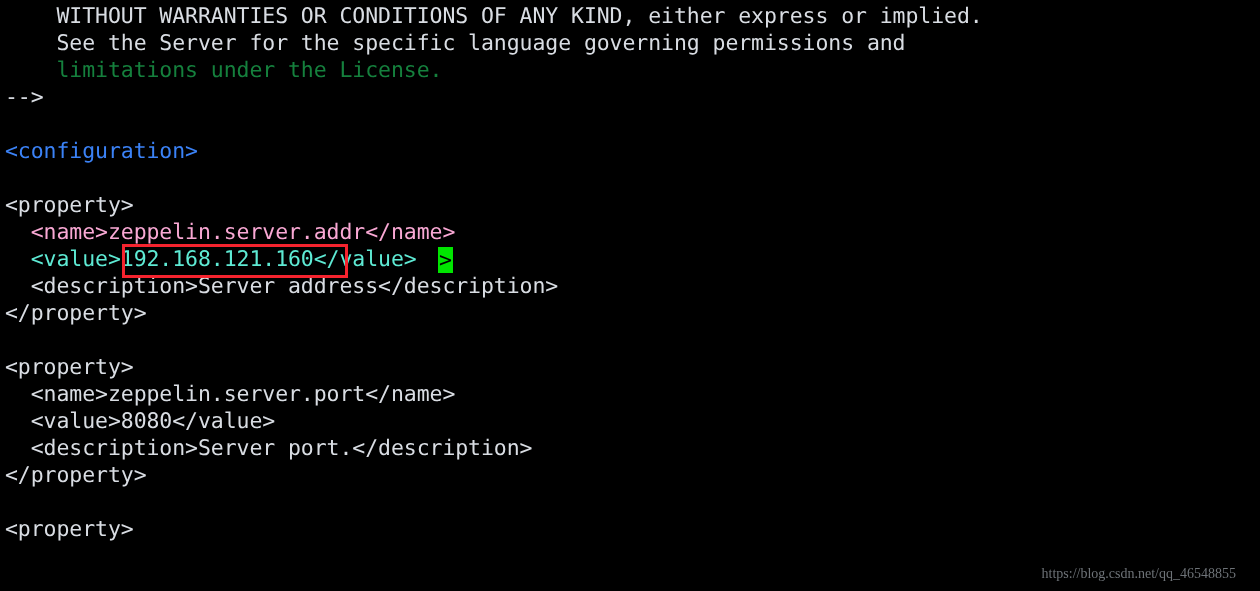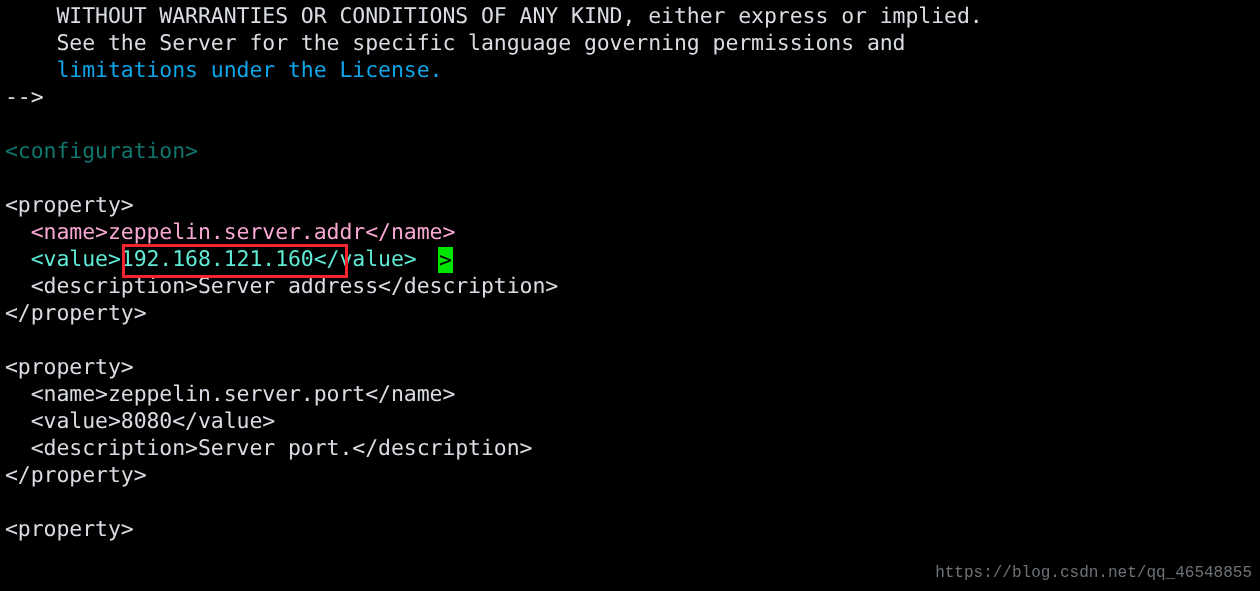--- a/index.html
+++ b/index.html
@@ -68,40 +68,40 @@
     height: 26px;
     line-height: 26px;
     text-align: center;
     font-family: "DejaVu Sans Mono", "Liberation Mono", monospace;
     font-size: 21.5px;
     color: #000000;
     white-space: pre;
   }
   .watermark {
     position: absolute;
-    right: 8px;
+    right: 24px;
     bottom: 9px;
-    font-family: Liberation Mono, monospace;
-    font-size: 16px;
+    font-family: Liberation Serif, serif;
+    font-size: 14px;
     color: #6e7378;
     white-space: pre;
   }
 </style>
 </head>
 <body>
 
 <div class="terminal" style="background: rgb(0, 0, 0);">
 
   <div class="code-area">
     <div class="code-line" style="color: rgb(217, 221, 227);">    WITHOUT WARRANTIES OR CONDITIONS OF ANY KIND, either express or implied.</div>
     <div class="code-line" style="color: rgb(217, 221, 227);">    See the Server for the specific language governing permissions and</div>
-    <div class="code-line" style="color: #0ea5e9;">    limitations under the License.</div>
+    <div class="code-line" style="color: #15803d;">    limitations under the License.</div>
     <div class="code-line" style="color: rgb(217, 221, 227);">--&gt;</div>
     <div class="code-line blank">&nbsp;</div>
-    <div class="code-line" style="color: #0f766e;">&lt;configuration&gt;</div>
+    <div class="code-line" style="color: #3b82f6;">&lt;configuration&gt;</div>
     <div class="code-line blank">&nbsp;</div>
     <div class="code-line" style="color: rgb(217, 221, 227);">&lt;property&gt;</div>
     <div class="code-line" style="color: #f9a8d4;">  &lt;name&gt;zeppelin.server.addr&lt;/name&gt;</div>
     <div class="code-line" style="color: #5eead4;">  &lt;value&gt;192.168.121.160&lt;/value&gt;</div>
     <div class="code-line" style="color: rgb(217, 221, 227);">  &lt;description&gt;Server address&lt;/description&gt;</div>
     <div class="code-line" style="color: rgb(217, 221, 227);">&lt;/property&gt;</div>
     <div class="code-line blank">&nbsp;</div>
     <div class="code-line" style="color: rgb(217, 221, 227);">&lt;property&gt;</div>
     <div class="code-line" style="color: rgb(217, 221, 227);">  &lt;name&gt;zeppelin.server.port&lt;/name&gt;</div>
     <div class="code-line" style="color: rgb(217, 221, 227);">  &lt;value&gt;8080&lt;/value&gt;</div>

